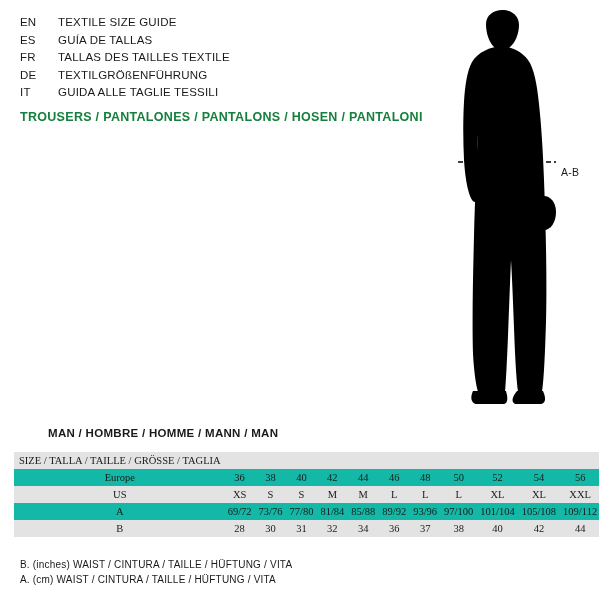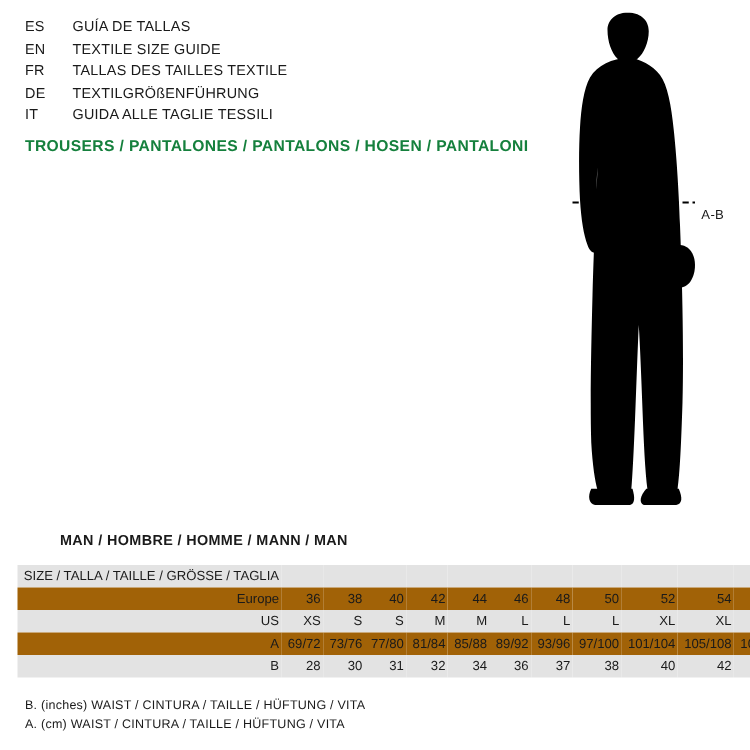--- a/index.html
+++ b/index.html
@@ -89,25 +89,26 @@
   table.size-table {
     position: absolute;
     left: 14px;
     top: 452px;
     width: 572px;
     border-collapse: collapse;
     font-size: 10.5px;
   }
   table.size-table td {
     padding: 3px 2px 3px 5px;
-    text-align: right;
+    text-align: center;
     white-space: nowrap;
+    font-family: Liberation Serif, serif;
   }
   tr.row-shade td { background: #e3e3e3; }
-  tr.row-plain td { background: #a16207; }
+  tr.row-plain td { background: #14b8a6; }
   td.col-label { width: 88px; }
   tr.header-row td { font-weight: normal; }
 
   
   td.v { width: 42px; }
 
   
   .footnotes {
     position: absolute;
     left: 20px;
@@ -117,26 +118,26 @@
     letter-spacing: 0.2px;
   }
 </style>
 </head>
 <body>
 
 <div class="page">
 
   <div class="lang-block">
     <div class="lang-row">
+      <span class="lang-code">EN</span>
+      <span class="lang-text">TEXTILE SIZE GUIDE</span>
+    </div>
+    <div class="lang-row">
       <span class="lang-code">ES</span>
       <span class="lang-text">GUÍA DE TALLAS</span>
-    </div>
-    <div class="lang-row">
-      <span class="lang-code">EN</span>
-      <span class="lang-text">TEXTILE SIZE GUIDE</span>
     </div>
     <div class="lang-row">
       <span class="lang-code">FR</span>
       <span class="lang-text">TALLAS DES TAILLES TEXTILE</span>
     </div>
     <div class="lang-row">
       <span class="lang-code">DE</span>
       <span class="lang-text">TEXTILGRÖßENFÜHRUNG</span>
     </div>
     <div class="lang-row">

